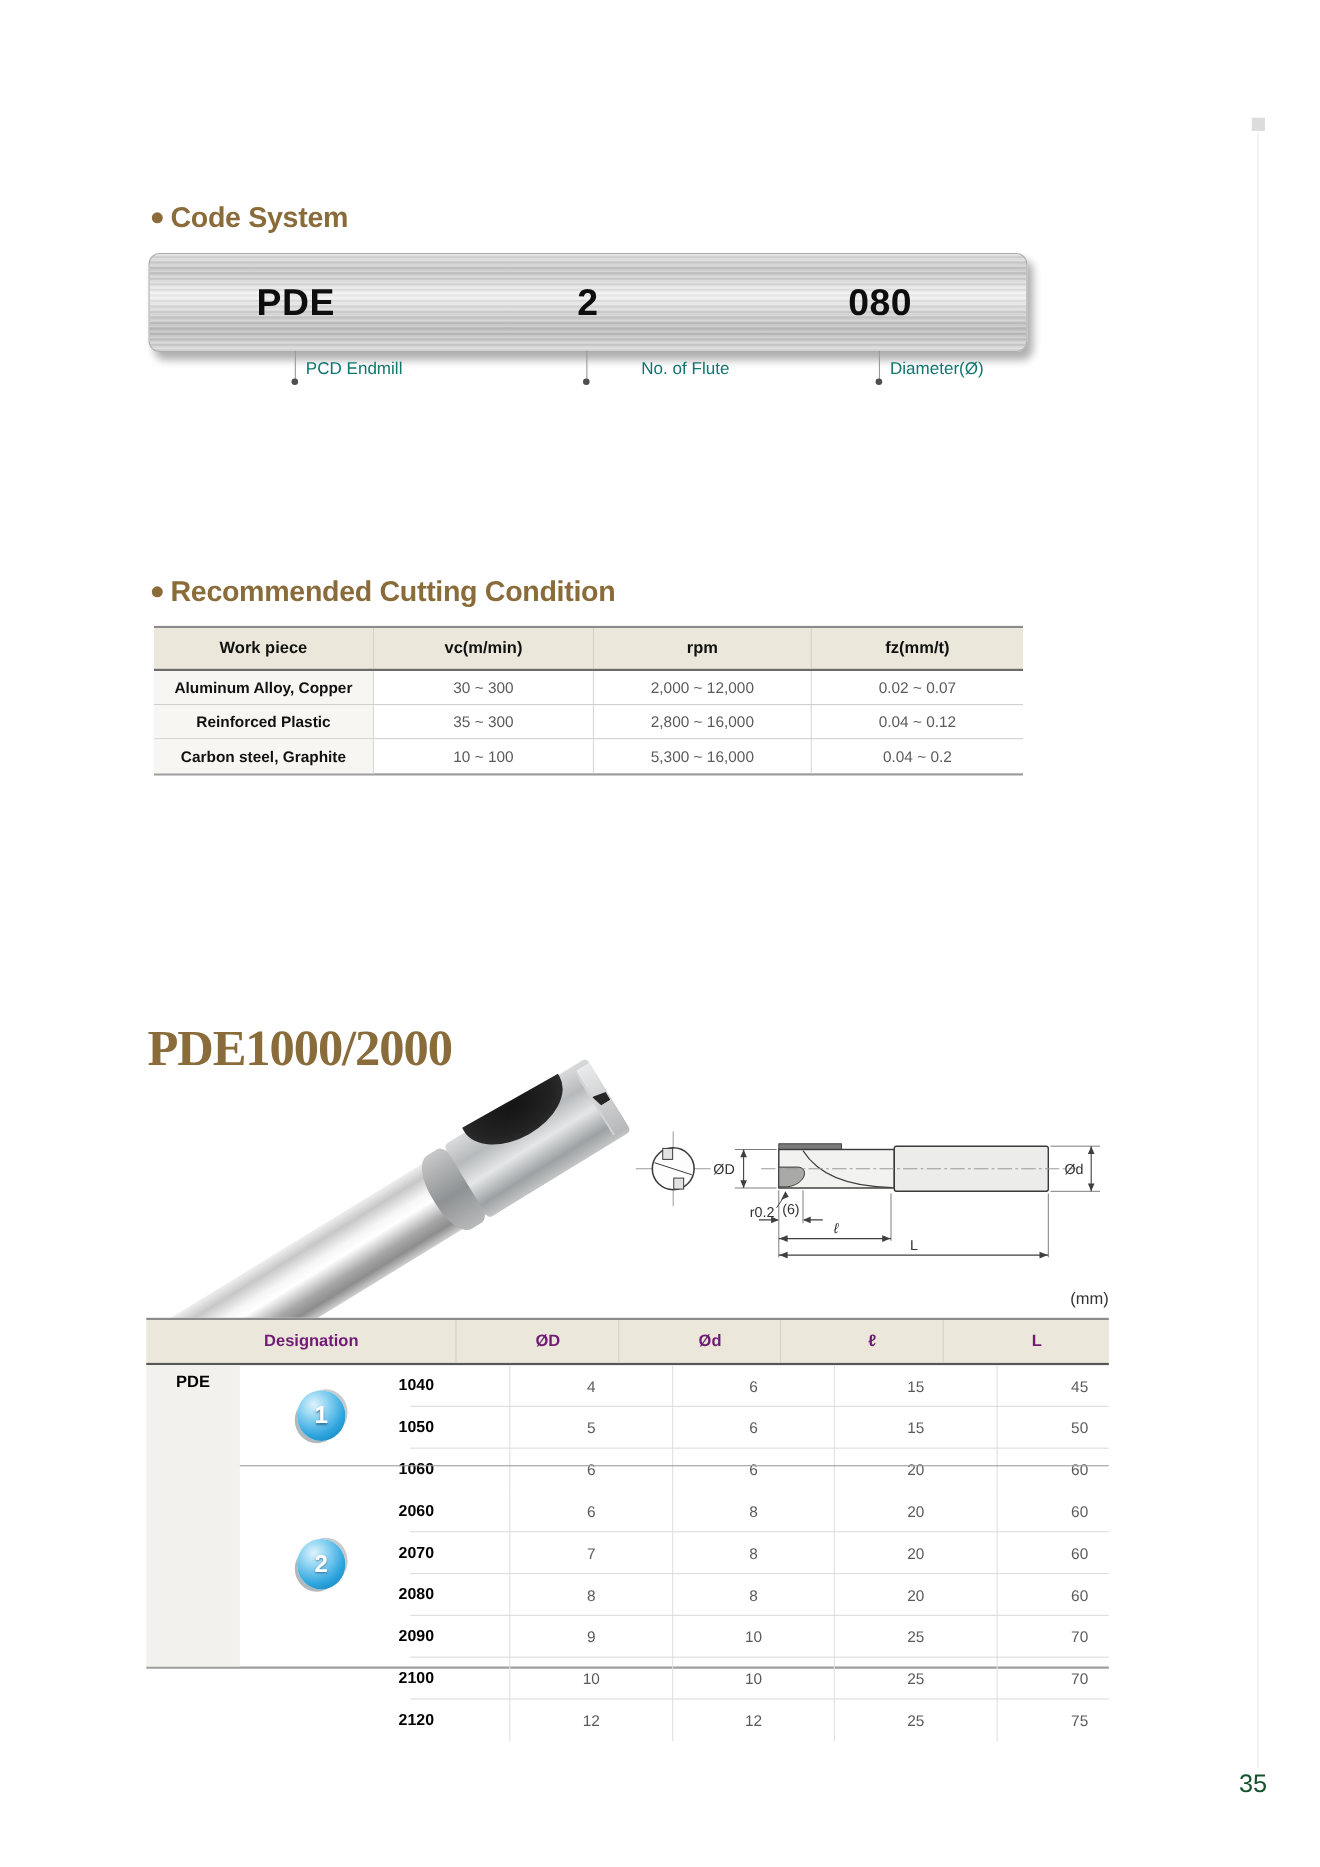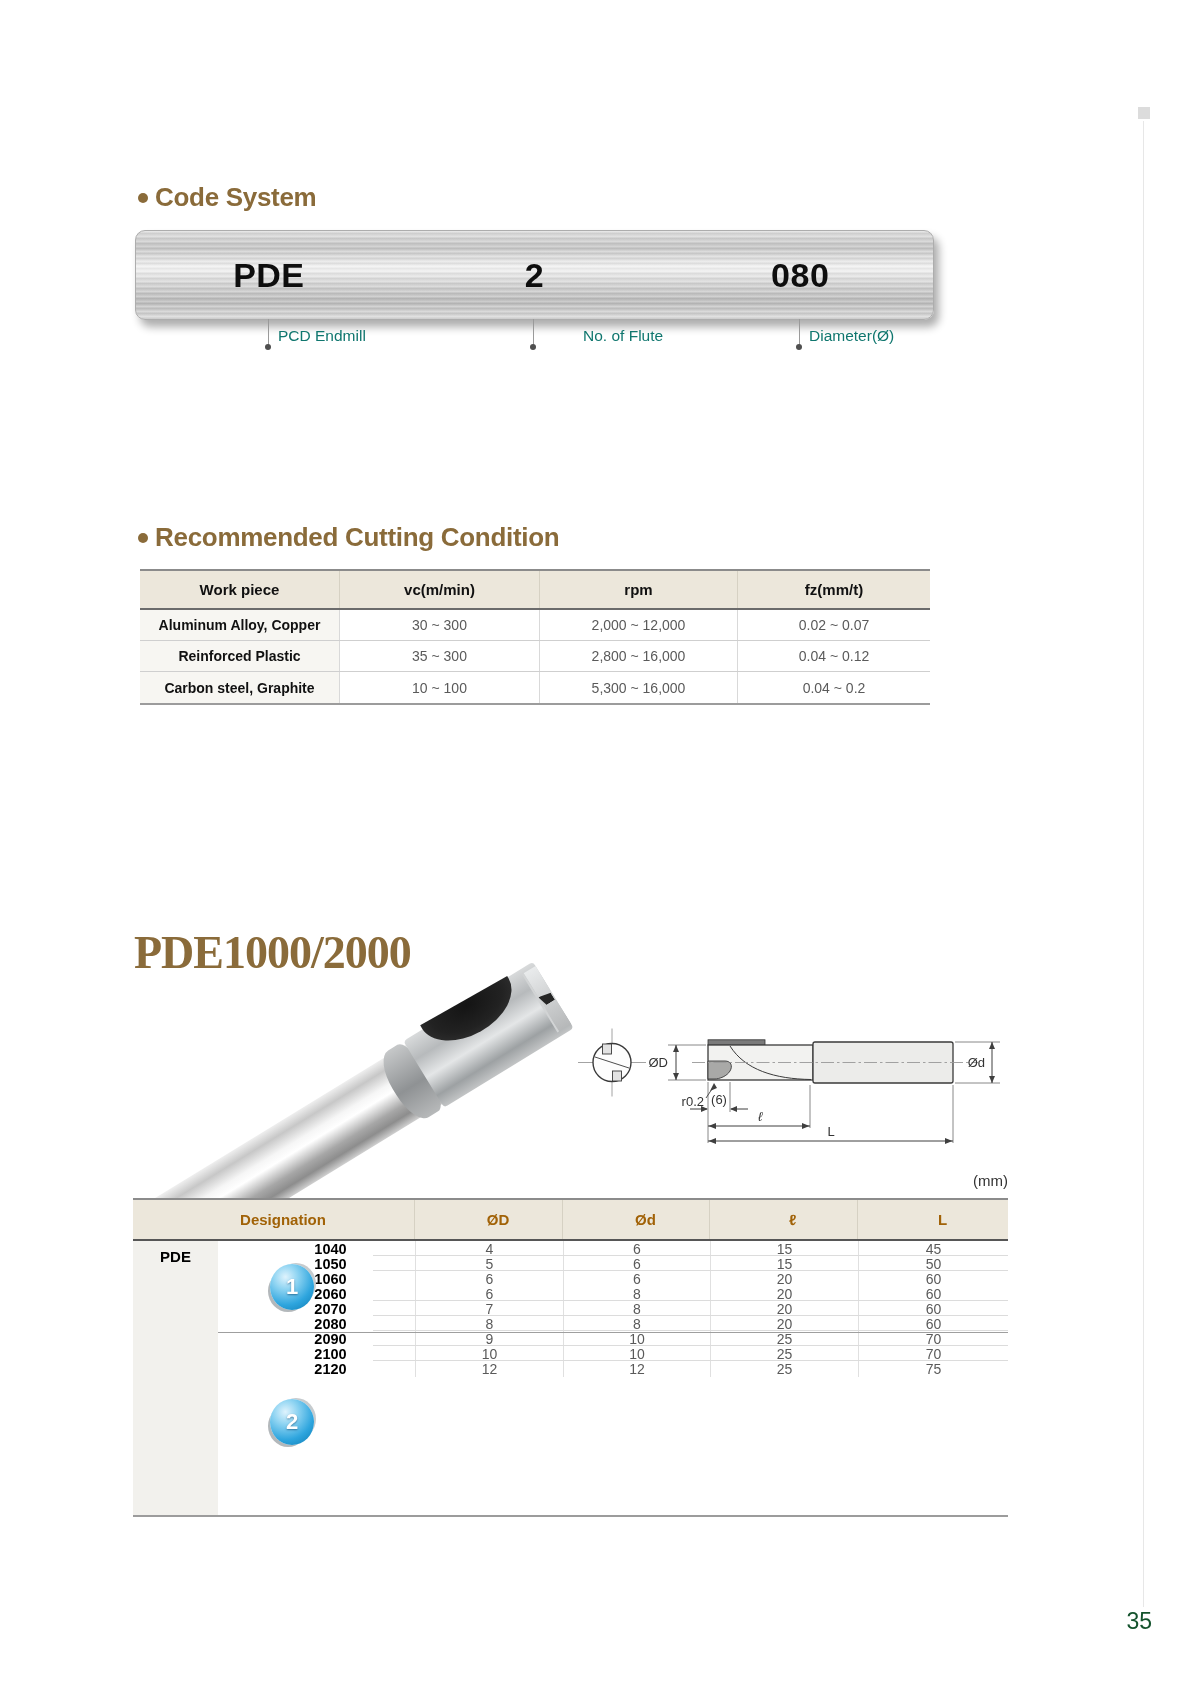--- a/index.html
+++ b/index.html
@@ -77,28 +77,28 @@
   .diagram text{font-family:"Liberation Sans",sans-serif;font-size:13px;fill:#333;}
   .unit-label{position:absolute;left:858px;top:1172px;width:150px;text-align:right;
               font-size:15px;color:#333;}
 
   
   .dim-table{position:absolute;left:133px;top:1198px;width:875px;
              border-top:2px solid #8b8b8b;border-bottom:2px solid #9c9c9c;}
   .dim-header{display:grid;grid-template-columns:282px 148px 147px 148px 150px;height:39px;
               background:#ece7db;border-bottom:2px solid #565656;}
   .dim-header .cell{display:flex;align-items:center;justify-content:center;
-              font-weight:bold;font-size:15px;color:#a16207;border-right:1px solid #d6d1c3;padding-left:19px;}
+              font-weight:bold;font-size:15px;color:#701a75;border-right:1px solid #d6d1c3;padding-left:19px;}
   .dim-header .cell:last-child{border-right:none;}
   .dim-body{position:relative;height:274px;}
   .pde-col{position:absolute;left:0;top:0;width:85px;height:100%;background:#f2f1ed;}
   .pde-label{position:absolute;left:0;top:0;width:85px;height:30px;display:flex;align-items:center;
              justify-content:center;font-weight:bold;font-size:15px;color:#000;}
   .dim-rows{position:absolute;left:0;top:0;width:875px;}
-  .dim-row{position:relative;display:grid;grid-template-columns:85px 197px 148px 147px 148px 150px;height:15px;}
+  .dim-row{position:relative;display:grid;grid-template-columns:85px 197px 148px 147px 148px 150px;height:38px;padding-left:48px;}
   .dim-row::after{content:"";position:absolute;left:240px;right:0;bottom:0;height:1px;background:#dcdcdc;}
   .dim-row.no-line::after{display:none;}
   .dim-row .cell{display:flex;align-items:center;justify-content:center;}
   .dim-row .d-name{font-weight:bold;font-size:14.5px;color:#000;padding-left:28px;}
   .dim-row .d-val{font-size:14px;color:#5a5a5a;border-left:1px solid #e0e0e0;}
   .group-line{position:absolute;left:85px;right:0;top:91px;height:1px;background:#9f9f9f;}
 
   .badge{position:absolute;width:44px;height:46px;border-radius:50%;
     background:radial-gradient(circle at 35% 28%,#dff3fd 0%,#8fd4f2 28%,#2ea5de 64%,#0c79b1 100%);
     display:flex;align-items:center;justify-content:center;color:#fff;font-weight:bold;font-size:22px;

